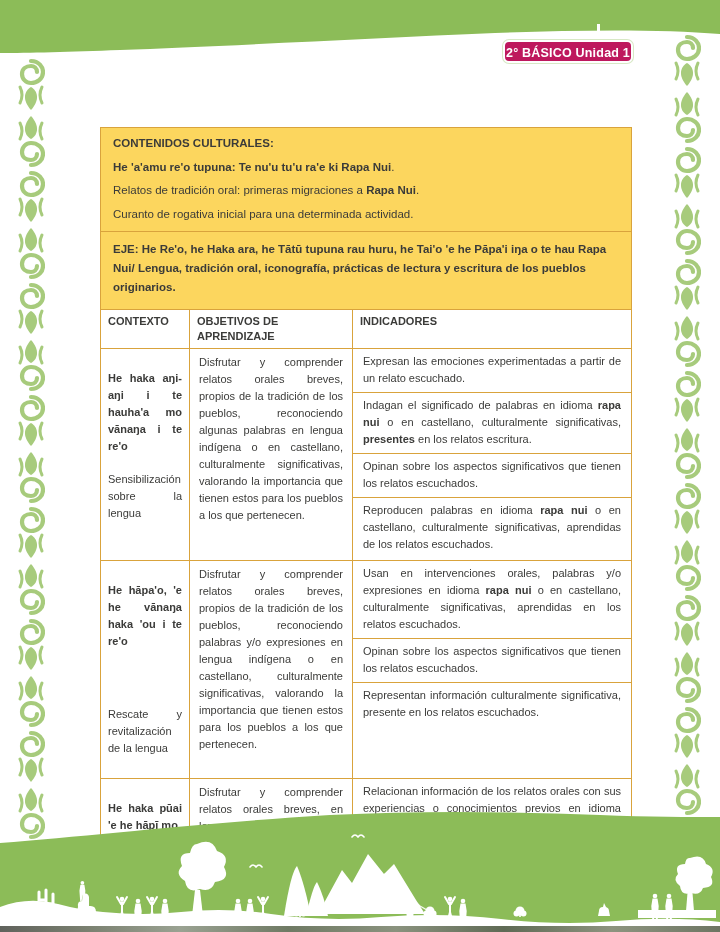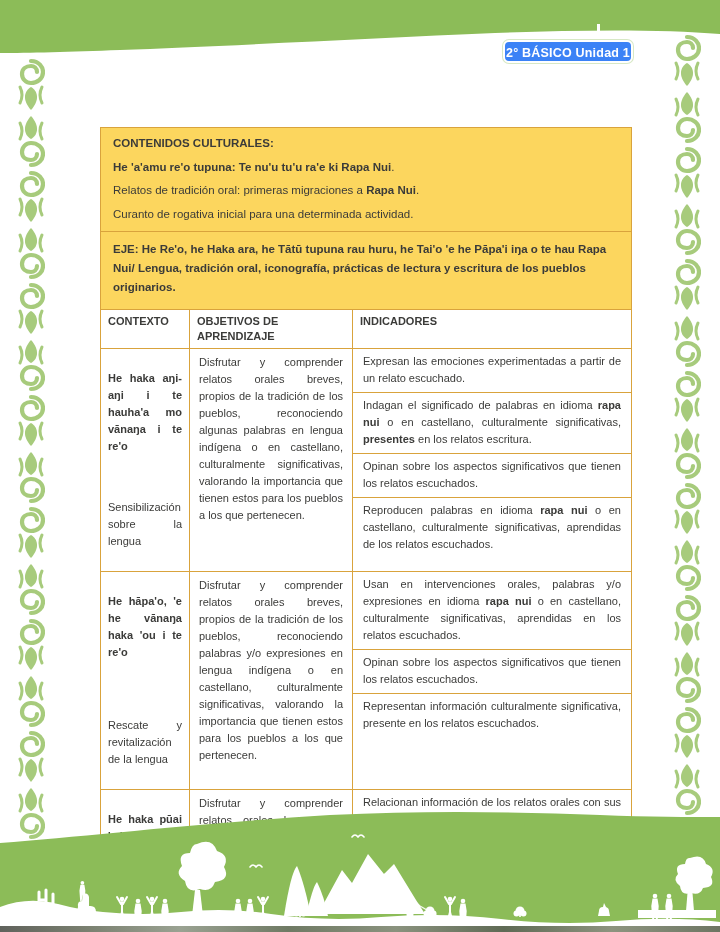--- a/index.html
+++ b/index.html
@@ -4,21 +4,21 @@
 <style>
   html,body{margin:0;padding:0;background:#e8e8e8;}
   .page{
     position:relative;width:720px;height:932px;margin:0 auto;background:#ffffff;
     overflow:hidden;font-family:"Liberation Sans",sans-serif;color:#3b3b39;
   }
   
   .header-wave{position:absolute;top:0;left:0;}
   .unit-badge{
     position:absolute;left:503px;top:40px;width:130px;height:23px;
-    background:#3b82f6;border:2px solid #ffffff;border-radius:6px;
+    background:#be185d;border:2px solid #ffffff;border-radius:6px;
     color:#ffffff;font-size:12.5px;font-weight:bold;line-height:23px;text-align:center;
     letter-spacing:.2px;box-sizing:border-box;box-shadow:0 0 0 1px rgba(140,188,88,.35);
   }
   .badge-notch{position:absolute;left:597px;top:24px;width:3px;height:14px;background:#ffffff;}
   
   .pattern-strip{position:absolute;display:flex;flex-direction:column;gap:2px;align-items:center;}
   .strip-left{left:16px;top:58px;height:790px;width:30px;overflow:hidden;}
   .strip-right{left:670px;top:34px;height:792px;width:34px;overflow:hidden;}
   .koru{flex:0 0 auto;line-height:0;}
   .koru.alt{transform:scaleY(-1);}
@@ -33,21 +33,21 @@
   
   .ctable{border:1px solid #d9a33c;border-top:none;box-sizing:border-box;font-size:11px;}
   .thead,.trow{display:grid;grid-template-columns:89px 163px 1fr;}
   .trow{border-top:1px solid #d9a33c;}
   .hcell{padding:4px 7px;font-weight:bold;font-size:11px;line-height:15px;border-right:1px solid #d9a33c;}
   .hcell:last-child{border-right:none;}
   .cell{border-right:1px solid #d9a33c;box-sizing:border-box;line-height:17px;}
   .cell:last-child{border-right:none;}
   .ctx{padding:21px 7px;text-align:justify;}
   .ctx-title{font-weight:bold;}
-  .ctx-sub{margin-top:44px;}
+  .ctx-sub{margin-top:16px;}
   .ctx-sub-2{margin-top:56px;}
   .obj{padding:5px 9px;text-align:justify;}
   .inds{padding:0;}
   .ind{padding:4px 10px 5px;text-align:justify;}
   .ind + .ind{border-top:1px solid #d9a33c;}
   .row-1{min-height:211px;}
   .row-2{min-height:200px;}
   .row-3{min-height:60px;}
   
   .footer-wave{position:absolute;left:0;top:810px;}

